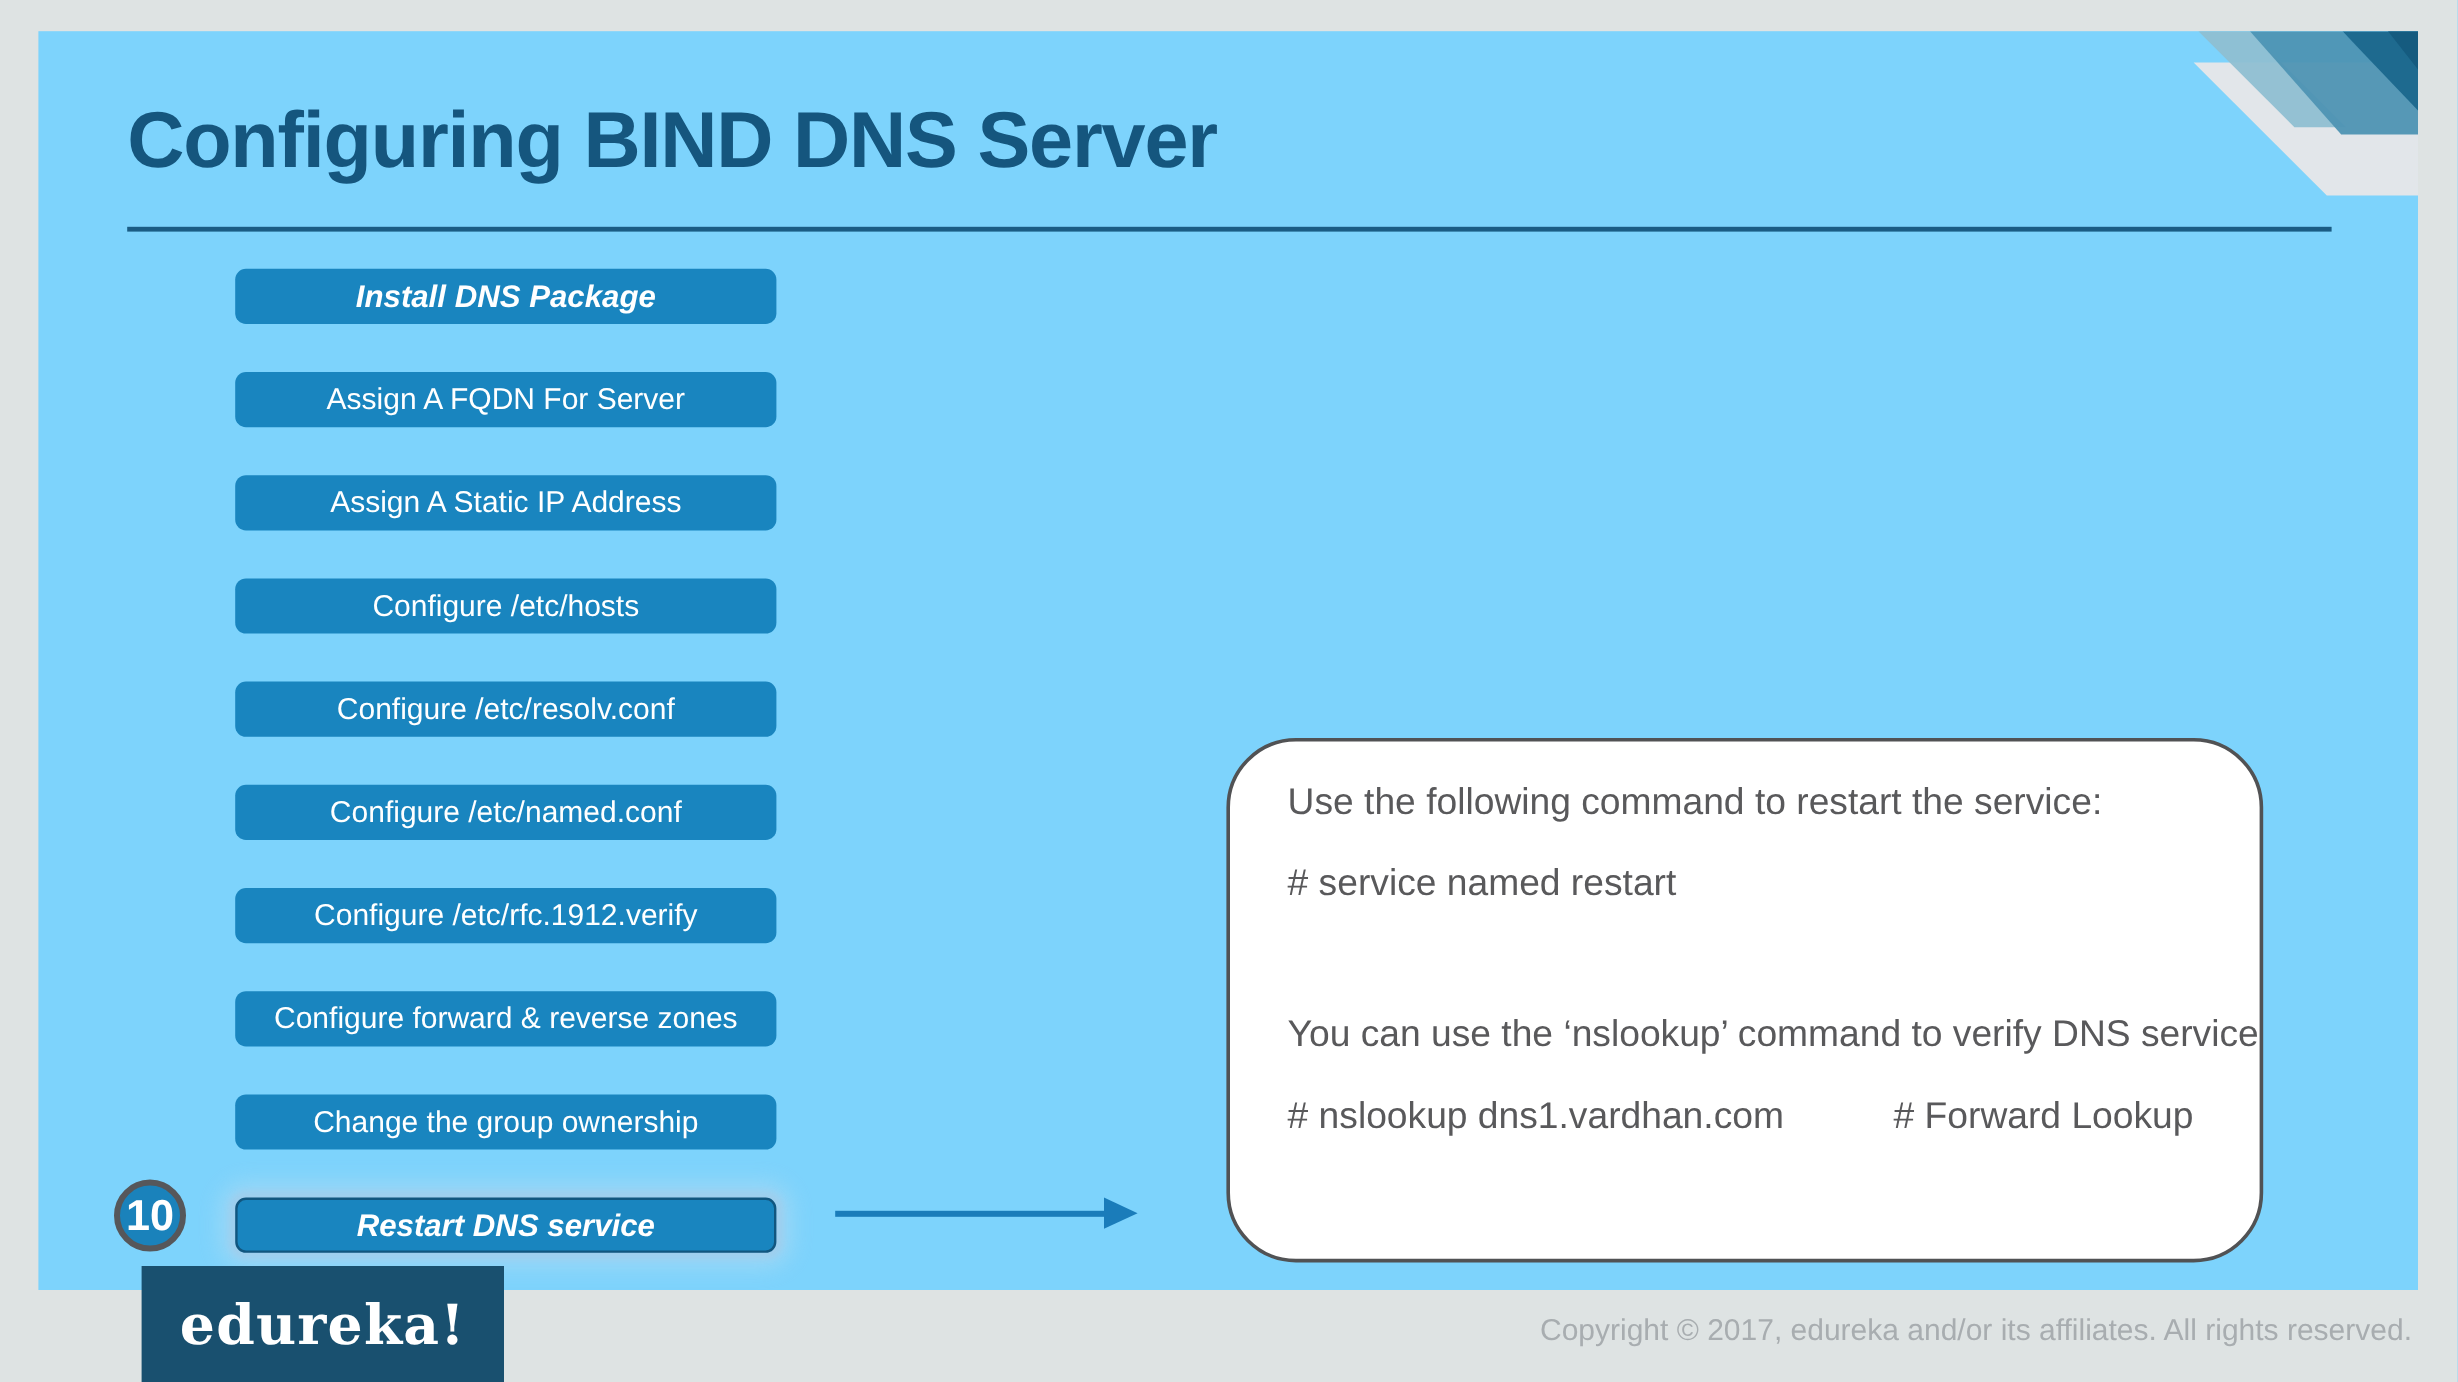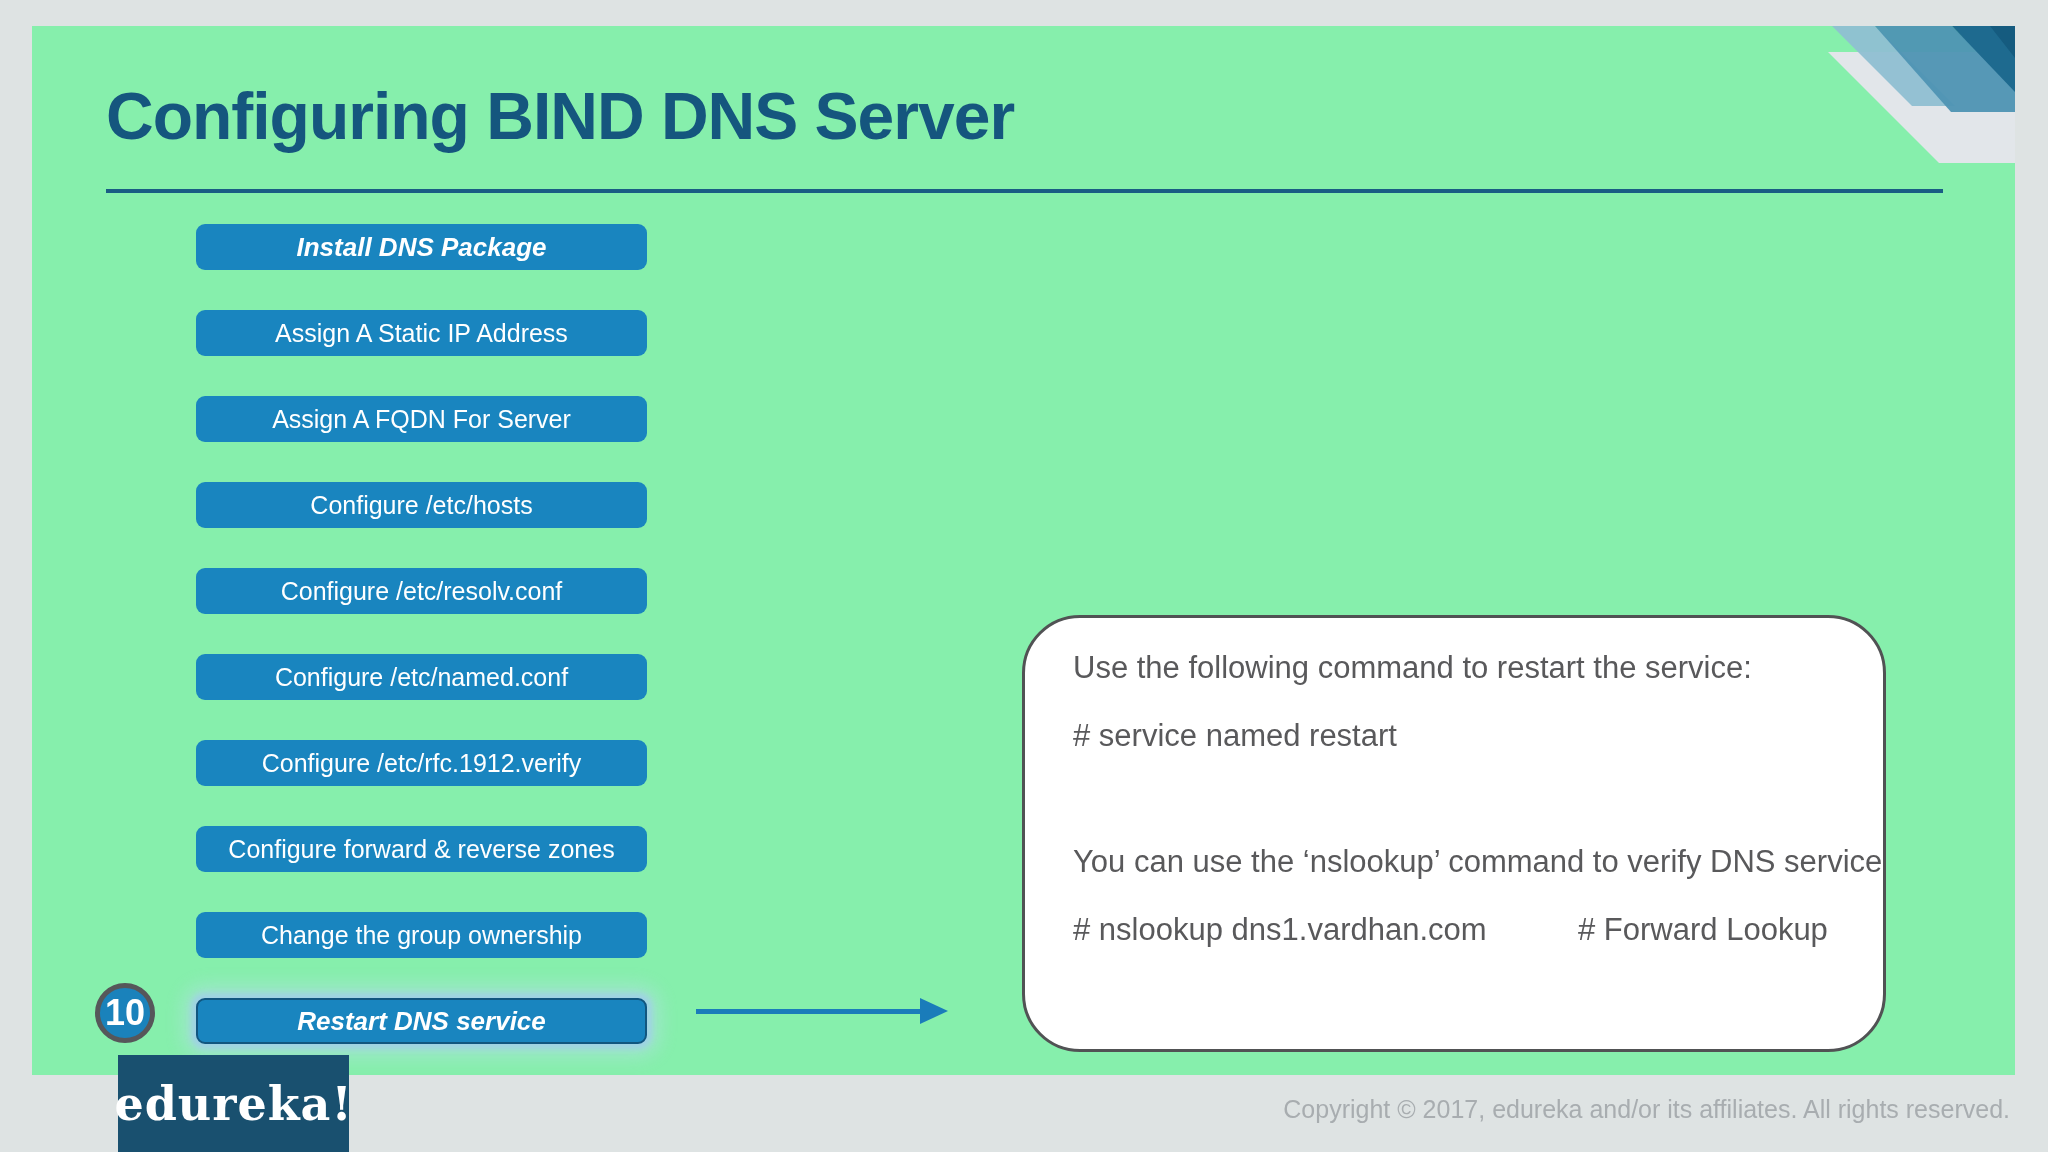--- a/index.html
+++ b/index.html
@@ -3,21 +3,21 @@
 <meta charset="utf-8">
 <style>
   html,body{margin:0;padding:0;}
   body{
     width:2048px;height:1152px;position:relative;overflow:hidden;
     background:#dee3e3;
     font-family:"Liberation Sans", sans-serif;
   }
   .slide{
     position:absolute;left:32px;top:26px;width:1983px;height:1049px;
-    background:#86efac;
+    background:#7dd3fc;
   }
   
   .title{
     position:absolute;left:74px;top:52px;
     font-size:66px;font-weight:700;color:#15567e;letter-spacing:-1px;
     white-space:nowrap;
   }
   .title-rule{
     position:absolute;left:74px;top:163px;width:1837px;height:4px;
     background:#1a5c84;
@@ -57,21 +57,21 @@
     position:absolute;left:990px;top:589px;width:864px;height:437px;
     border:3px solid #515254;border-radius:58px;background:#ffffff;
     box-sizing:border-box;padding:16px 34px 0 48px;
     color:#59595b;font-size:31px;
   }
   .co-row{height:68px;display:flex;align-items:center;white-space:nowrap;}
   .co-gap{height:58px;}
   .co-cmd{display:inline-block;width:505px;}
   
   .logo{
-    position:absolute;left:118px;top:1055px;width:231px;height:97px;
+    position:absolute;left:118px;top:1055px;width:302px;height:97px;
     background:#19506f;color:#ffffff;z-index:5;
     display:flex;align-items:center;justify-content:center;
     font-family:"DejaVu Serif", serif;font-weight:700;font-size:46px;
     letter-spacing:1px;
   }
   .copyright{
     position:absolute;right:38px;top:1095px;
     font-size:25px;color:#a8adb0;
   }
   
@@ -88,22 +88,22 @@
     <polygon points="90,0 167,0 253,86 166,86" fill="#4e94b3" opacity="0.95"></polygon>
     <polygon points="167,0 230,0 230,66" fill="#1e6a8f"></polygon>
     <polygon points="205,0 230,0 230,32" fill="#155b7f"></polygon>
   </svg>
 
   <div class="title">Configuring BIND DNS Server</div>
   <div class="title-rule"></div>
 
   <div class="steps">
     <div class="step bold">Install DNS Package</div>
+    <div class="step">Assign A FQDN For Server</div>
     <div class="step">Assign A Static IP Address</div>
-    <div class="step">Assign A FQDN For Server</div>
     <div class="step">Configure /etc/hosts</div>
     <div class="step">Configure /etc/resolv.conf</div>
     <div class="step">Configure /etc/named.conf</div>
     <div class="step">Configure /etc/rfc.1912.verify</div>
     <div class="step">Configure forward &amp; reverse zones</div>
     <div class="step">Change the group ownership</div>
     <div class="step bold active">Restart DNS service</div>
   </div>
 
   <div class="badge">10</div>

